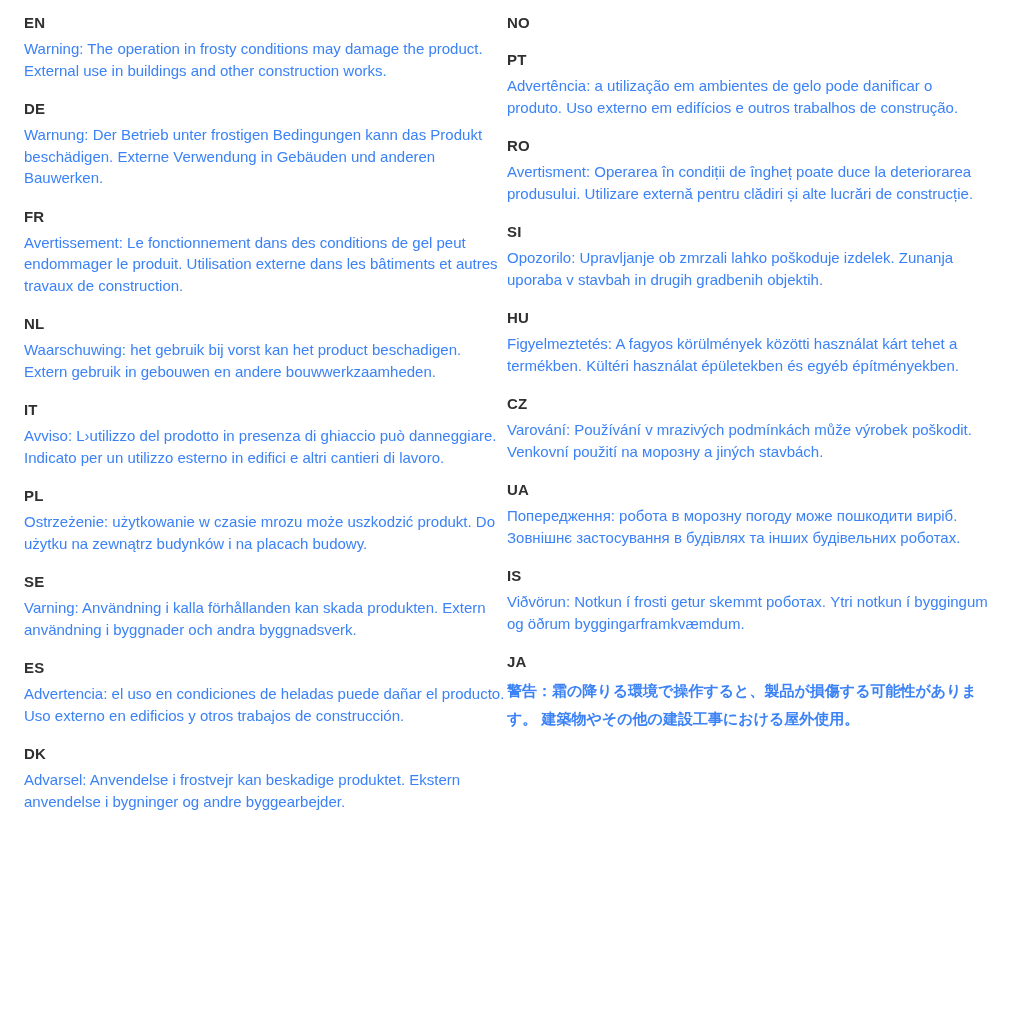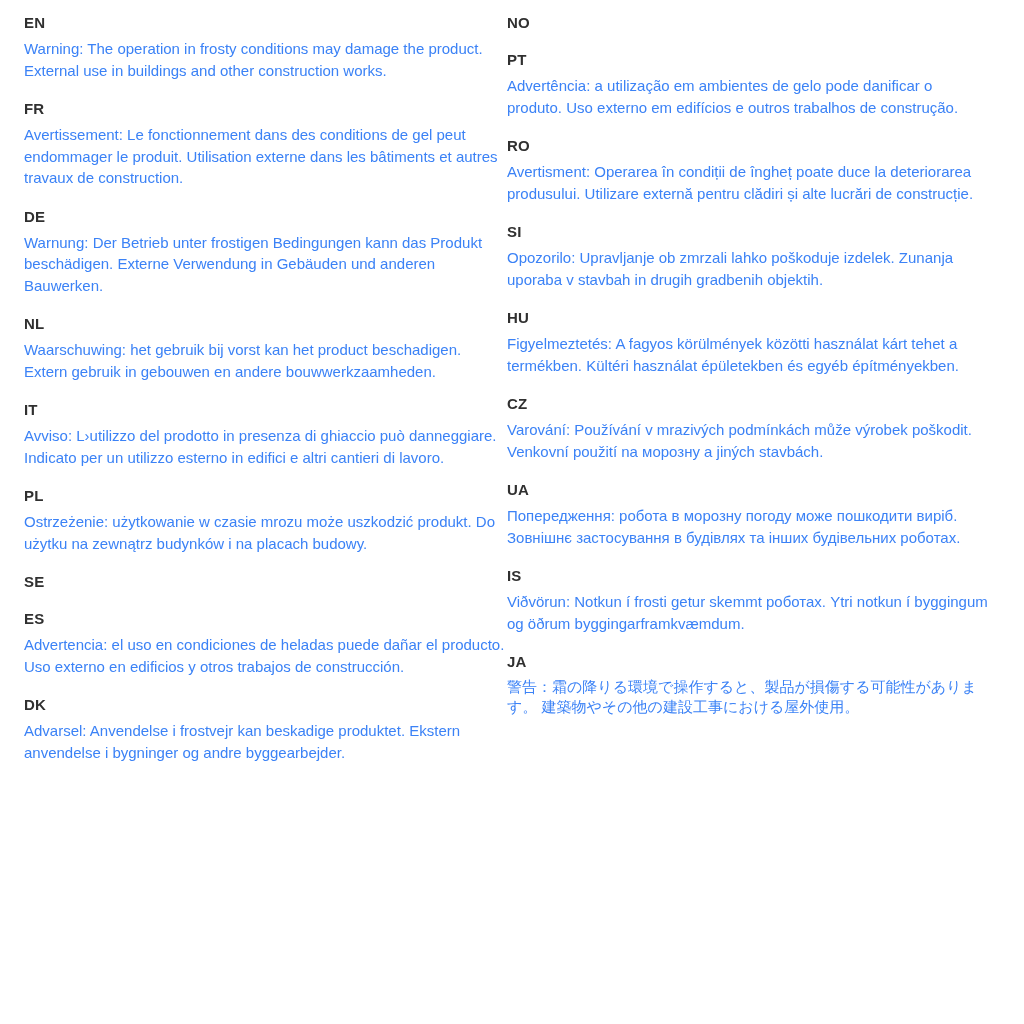--- a/index.html
+++ b/index.html
@@ -38,62 +38,64 @@
     line-height: 18px;
     letter-spacing: 0.2px;
   }
   .lang-text {
     font-size: 15px;
     line-height: 21.5px;
     margin: 0;
     color: #3b82f6;
   }
   .lang-section.ja .lang-text {
-    line-height: 20px;
+    line-height: 28px;
+    font-weight: bold;
   }
 </style>
 </head>
 <body>
 
 <div class="page">
 
   <div class="col">
 
     <section class="lang-section">
       <h3 class="lang-code">EN</h3>
       <p class="lang-text">Warning: The operation in frosty conditions may damage the product. External use in buildings and other construction works.</p>
     </section>
 
     <section class="lang-section">
-      <h3 class="lang-code">FR</h3>
-      <p class="lang-text">Avertissement: Le fonctionnement dans des conditions de gel peut endommager le produit. Utilisation externe dans les bâtiments et autres travaux de construction.</p>
+      <h3 class="lang-code">DE</h3>
+      <p class="lang-text">Warnung: Der Betrieb unter frostigen Bedingungen kann das Produkt beschädigen. Externe Verwendung in Gebäuden und anderen Bauwerken.</p>
     </section>
 
     <section class="lang-section">
-      <h3 class="lang-code">DE</h3>
-      <p class="lang-text">Warnung: Der Betrieb unter frostigen Bedingungen kann das Produkt beschädigen. Externe Verwendung in Gebäuden und anderen Bauwerken.</p>
+      <h3 class="lang-code">FR</h3>
+      <p class="lang-text">Avertissement: Le fonctionnement dans des conditions de gel peut endommager le produit. Utilisation externe dans les bâtiments et autres travaux de construction.</p>
     </section>
 
     <section class="lang-section">
       <h3 class="lang-code">NL</h3>
       <p class="lang-text">Waarschuwing: het gebruik bij vorst kan het product beschadigen. Extern gebruik in gebouwen en andere bouwwerkzaamheden.</p>
     </section>
 
     <section class="lang-section">
       <h3 class="lang-code">IT</h3>
       <p class="lang-text">Avviso: L›utilizzo del prodotto in presenza di ghiaccio può danneggiare. Indicato per un utilizzo esterno in edifici e altri cantieri di lavoro.</p>
     </section>
 
     <section class="lang-section">
       <h3 class="lang-code">PL</h3>
       <p class="lang-text">Ostrzeżenie: użytkowanie w czasie mrozu może uszkodzić produkt. Do użytku na zewnątrz budynków i na placach budowy.</p>
     </section>
 
     <section class="lang-section">
       <h3 class="lang-code">SE</h3>
+      <p class="lang-text">Varning: Användning i kalla förhållanden kan skada produkten. Extern användning i byggnader och andra byggnadsverk.</p>
     </section>
 
     <section class="lang-section">
       <h3 class="lang-code">ES</h3>
       <p class="lang-text">Advertencia: el uso en condiciones de heladas puede dañar el producto. Uso externo en edificios y otros trabajos de construcción.</p>
     </section>
 
     <section class="lang-section">
       <h3 class="lang-code">DK</h3>
       <p class="lang-text">Advarsel: Anvendelse i frostvejr kan beskadige produktet. Ekstern anvendelse i bygninger og andre byggearbejder.</p>

